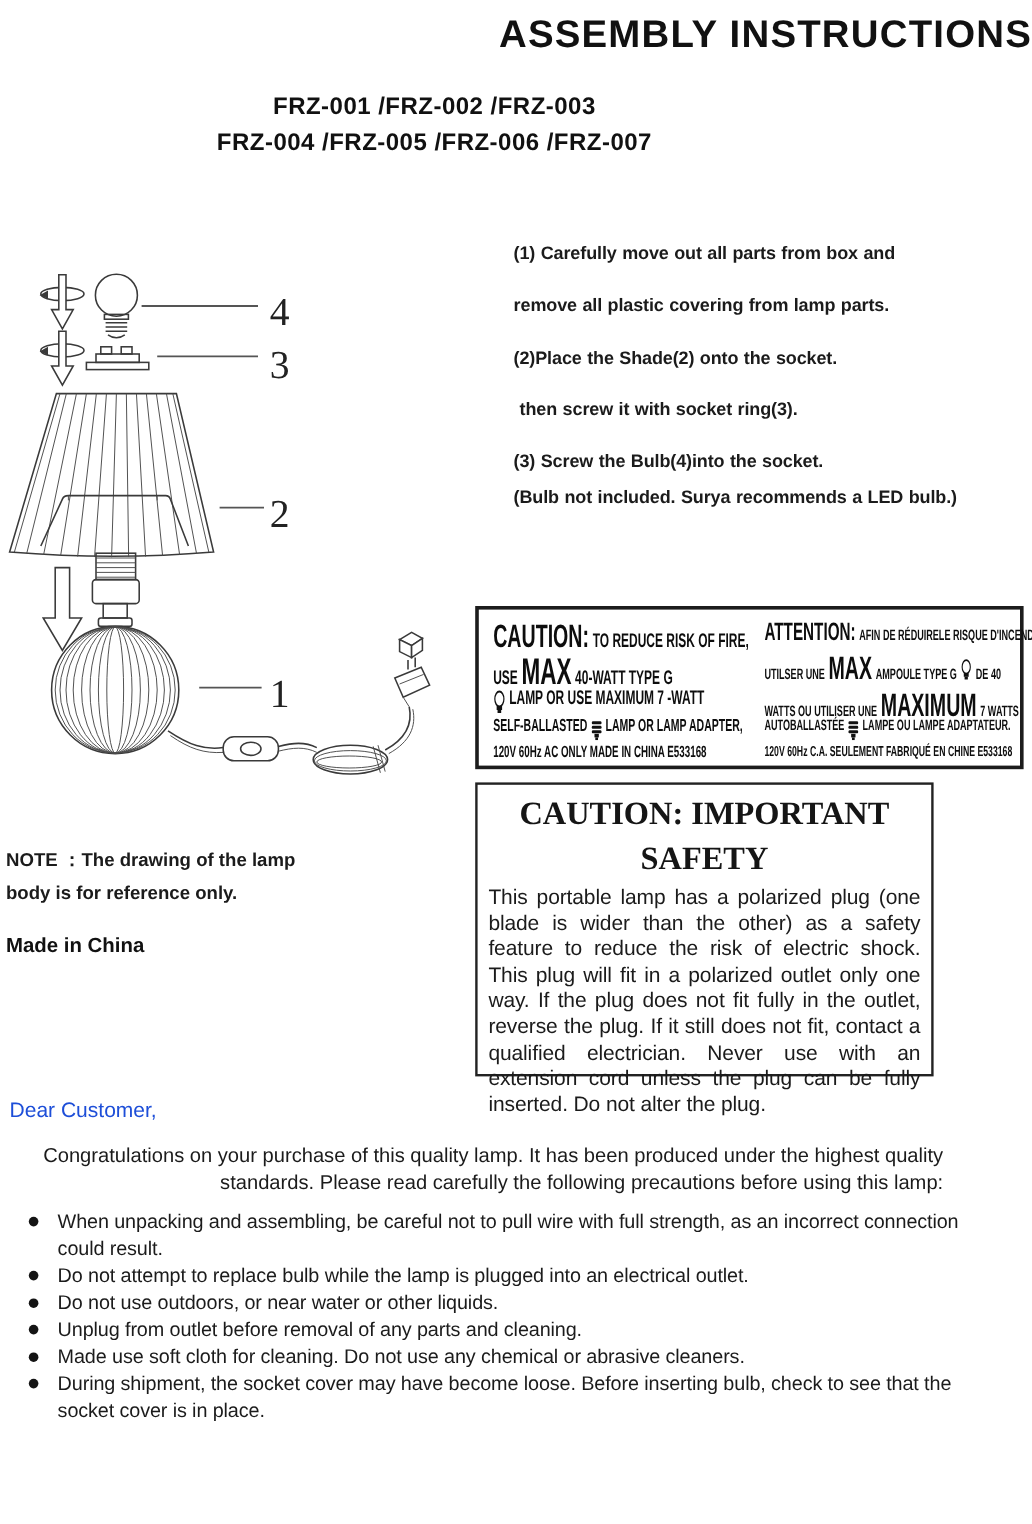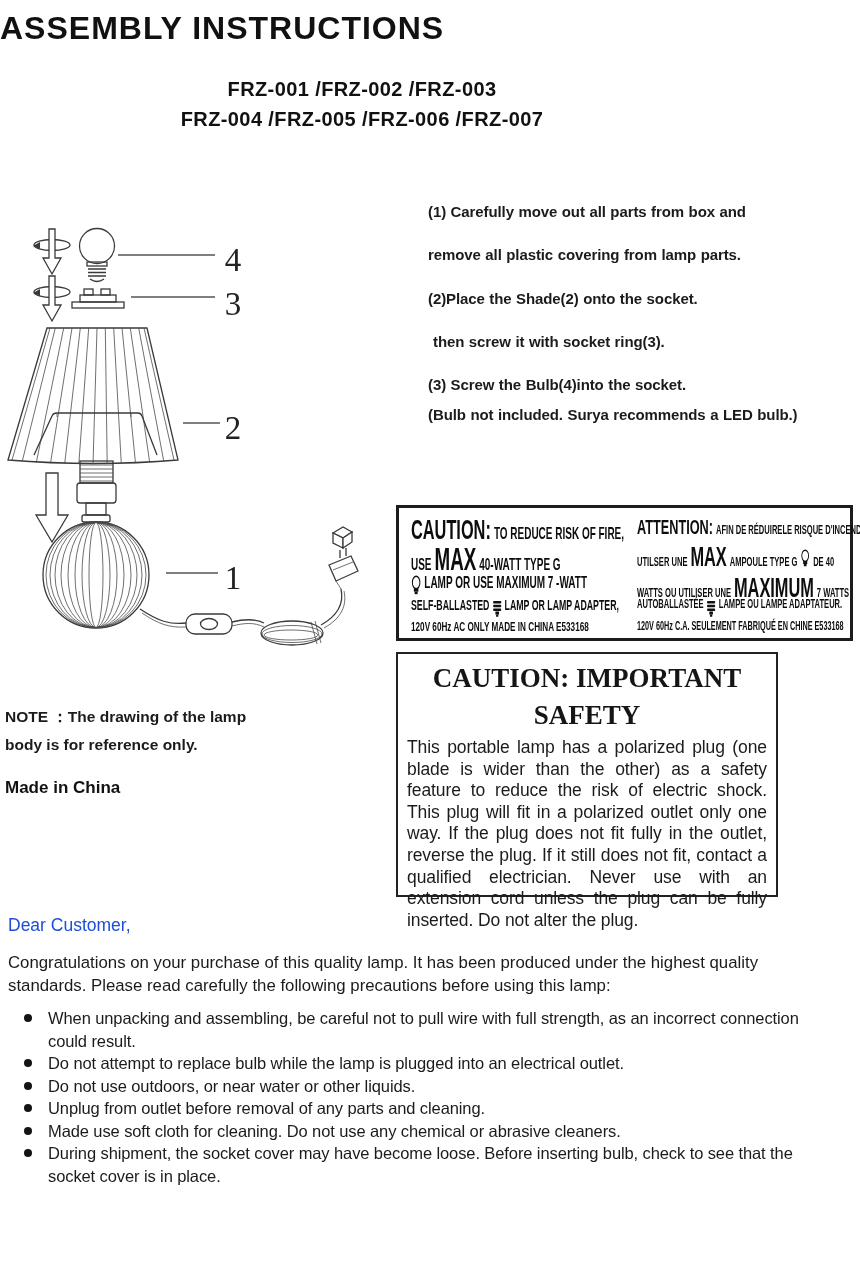--- a/index.html
+++ b/index.html
@@ -3,21 +3,21 @@
 <meta charset="utf-8">
 <style>
   html,body{margin:0;padding:0;}
   body{
     width:860px;height:1270px;position:relative;background:#fff;
     font-family:"Liberation Sans",sans-serif;color:#161616;overflow:hidden;
   }
   .abs{position:absolute;}
   
   #title{
-    top:10px;left:0;width:860px;text-align:left;
+    top:10px;left:0;width:860px;text-align:right;
     font-size:32px;font-weight:bold;letter-spacing:1px;color:#111;
   }
   .model-line{
     left:0;width:724px;text-align:center;
     font-size:20px;font-weight:bold;letter-spacing:.4px;color:#111;
   }
   #models1{top:78px;}
   #models2{top:108px;}
   
   #diagram{top:215px;left:0;width:400px;height:455px;}
@@ -59,21 +59,21 @@
   #safety-h1{margin-top:6px;}
   #safety-body{
     margin:3px 9px 0 9px;font-size:17.5px;line-height:21.6px;color:#1b1b1b;
     text-align:justify;letter-spacing:-.1px;
   }
   
   .note-line{left:5px;font-size:15.5px;font-weight:bold;color:#1b1b1b;}
   #made-in{left:5px;top:778px;font-size:17px;font-weight:bold;color:#111;}
   
   #salutation{left:8px;top:915px;font-size:17.5px;color:#1d4ed8;}
-  #intro{left:8px;top:952px;width:778px;font-size:16.8px;line-height:22.5px;color:#1b1b1b;}
+  #intro{left:8px;top:952px;width:778px;font-size:16.8px;line-height:22.5px;color:#1b1b1b;text-align:right;}
   #bullets{left:0;top:1007px;width:812px;margin:0;padding:0;list-style:none;}
   #bullets li{
     position:relative;padding-left:48px;font-size:16.5px;line-height:22.5px;
     color:#1b1b1b;letter-spacing:-.1px;
   }
   #bullets li .dot{
     position:absolute;left:24px;top:7px;width:8px;height:8px;border-radius:50%;background:#141414;
   }
   #bullets li .btext{display:block;max-width:764px;}
 </style>

